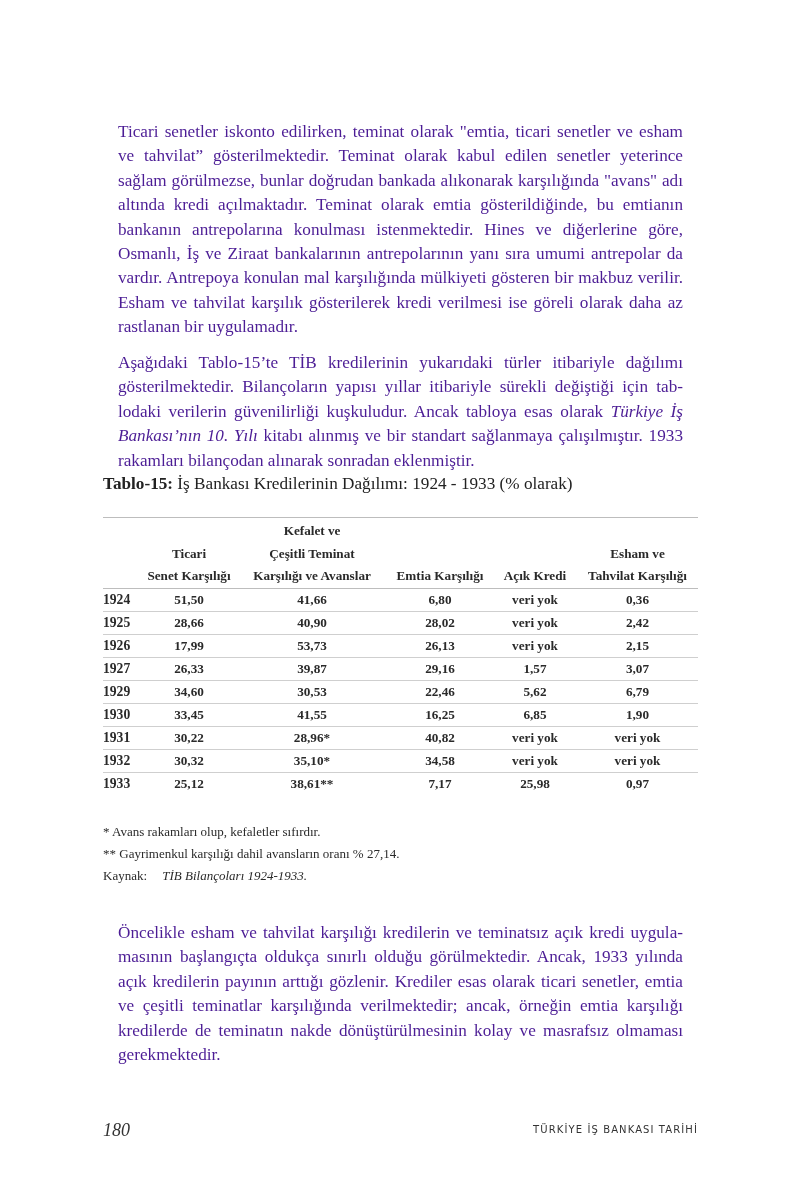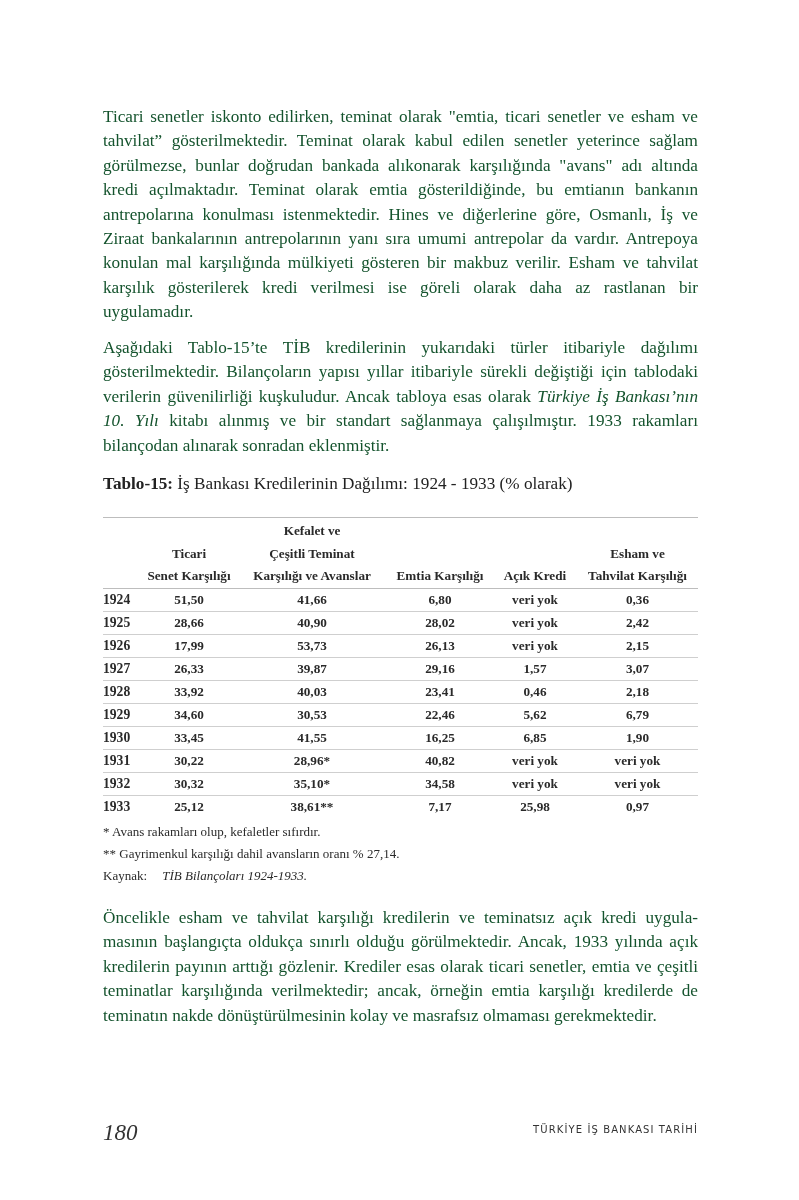--- a/index.html
+++ b/index.html
@@ -19,22 +19,22 @@
       position: absolute;
       left: 103px;
       top: 0;
       width: 595px;
     }
     .para {
       font-family: "Liberation Serif", "DejaVu Serif", serif;
       font-size: 17.2px;
       line-height: 24.4px;
       text-align: justify;
-      margin: 0;
-      color: #14532d;
+      margin: 15px;
+      color: #4c1d95;
       hyphens: manual;
     }
     .para em { font-style: italic; }
     #p1 { position: absolute; top: 105px; }
     #p2 { position: absolute; top: 336px; }
     #p3 { position: absolute; top: 906px; }
 
     .table-title {
       position: absolute;
       top: 474px;
@@ -97,21 +97,21 @@
       color: #2a2a2a;
     }
     .notes em { font-style: italic; margin-left: 12px; }
 
     .footer-page {
       position: absolute;
       left: 103px;
       top: 1120px;
       font-family: "Liberation Serif", "DejaVu Serif", serif;
       font-style: italic;
-      font-size: 23px;
+      font-size: 18px;
       color: #333;
     }
     .footer-title {
       position: absolute;
       right: 101px;
       top: 1124px;
       font-family: "DejaVu Sans", "Liberation Sans", sans-serif;
       font-size: 10px;
       letter-spacing: 1.1px;
       color: #333;
@@ -190,28 +190,20 @@
         </tr>
         <tr>
           <td class="year">1927</td>
           <td>26,33</td>
           <td>39,87</td>
           <td>29,16</td>
           <td>1,57</td>
           <td>3,07</td>
         </tr>
         <tr>
-          <td class="year">1928</td>
-          <td>33,92</td>
-          <td>40,03</td>
-          <td>23,41</td>
-          <td>0,46</td>
-          <td>2,18</td>
-        </tr>
-        <tr>
           <td class="year">1929</td>
           <td>34,60</td>
           <td>30,53</td>
           <td>22,46</td>
           <td>5,62</td>
           <td>6,79</td>
         </tr>
         <tr>
           <td class="year">1930</td>
           <td>33,45</td>

